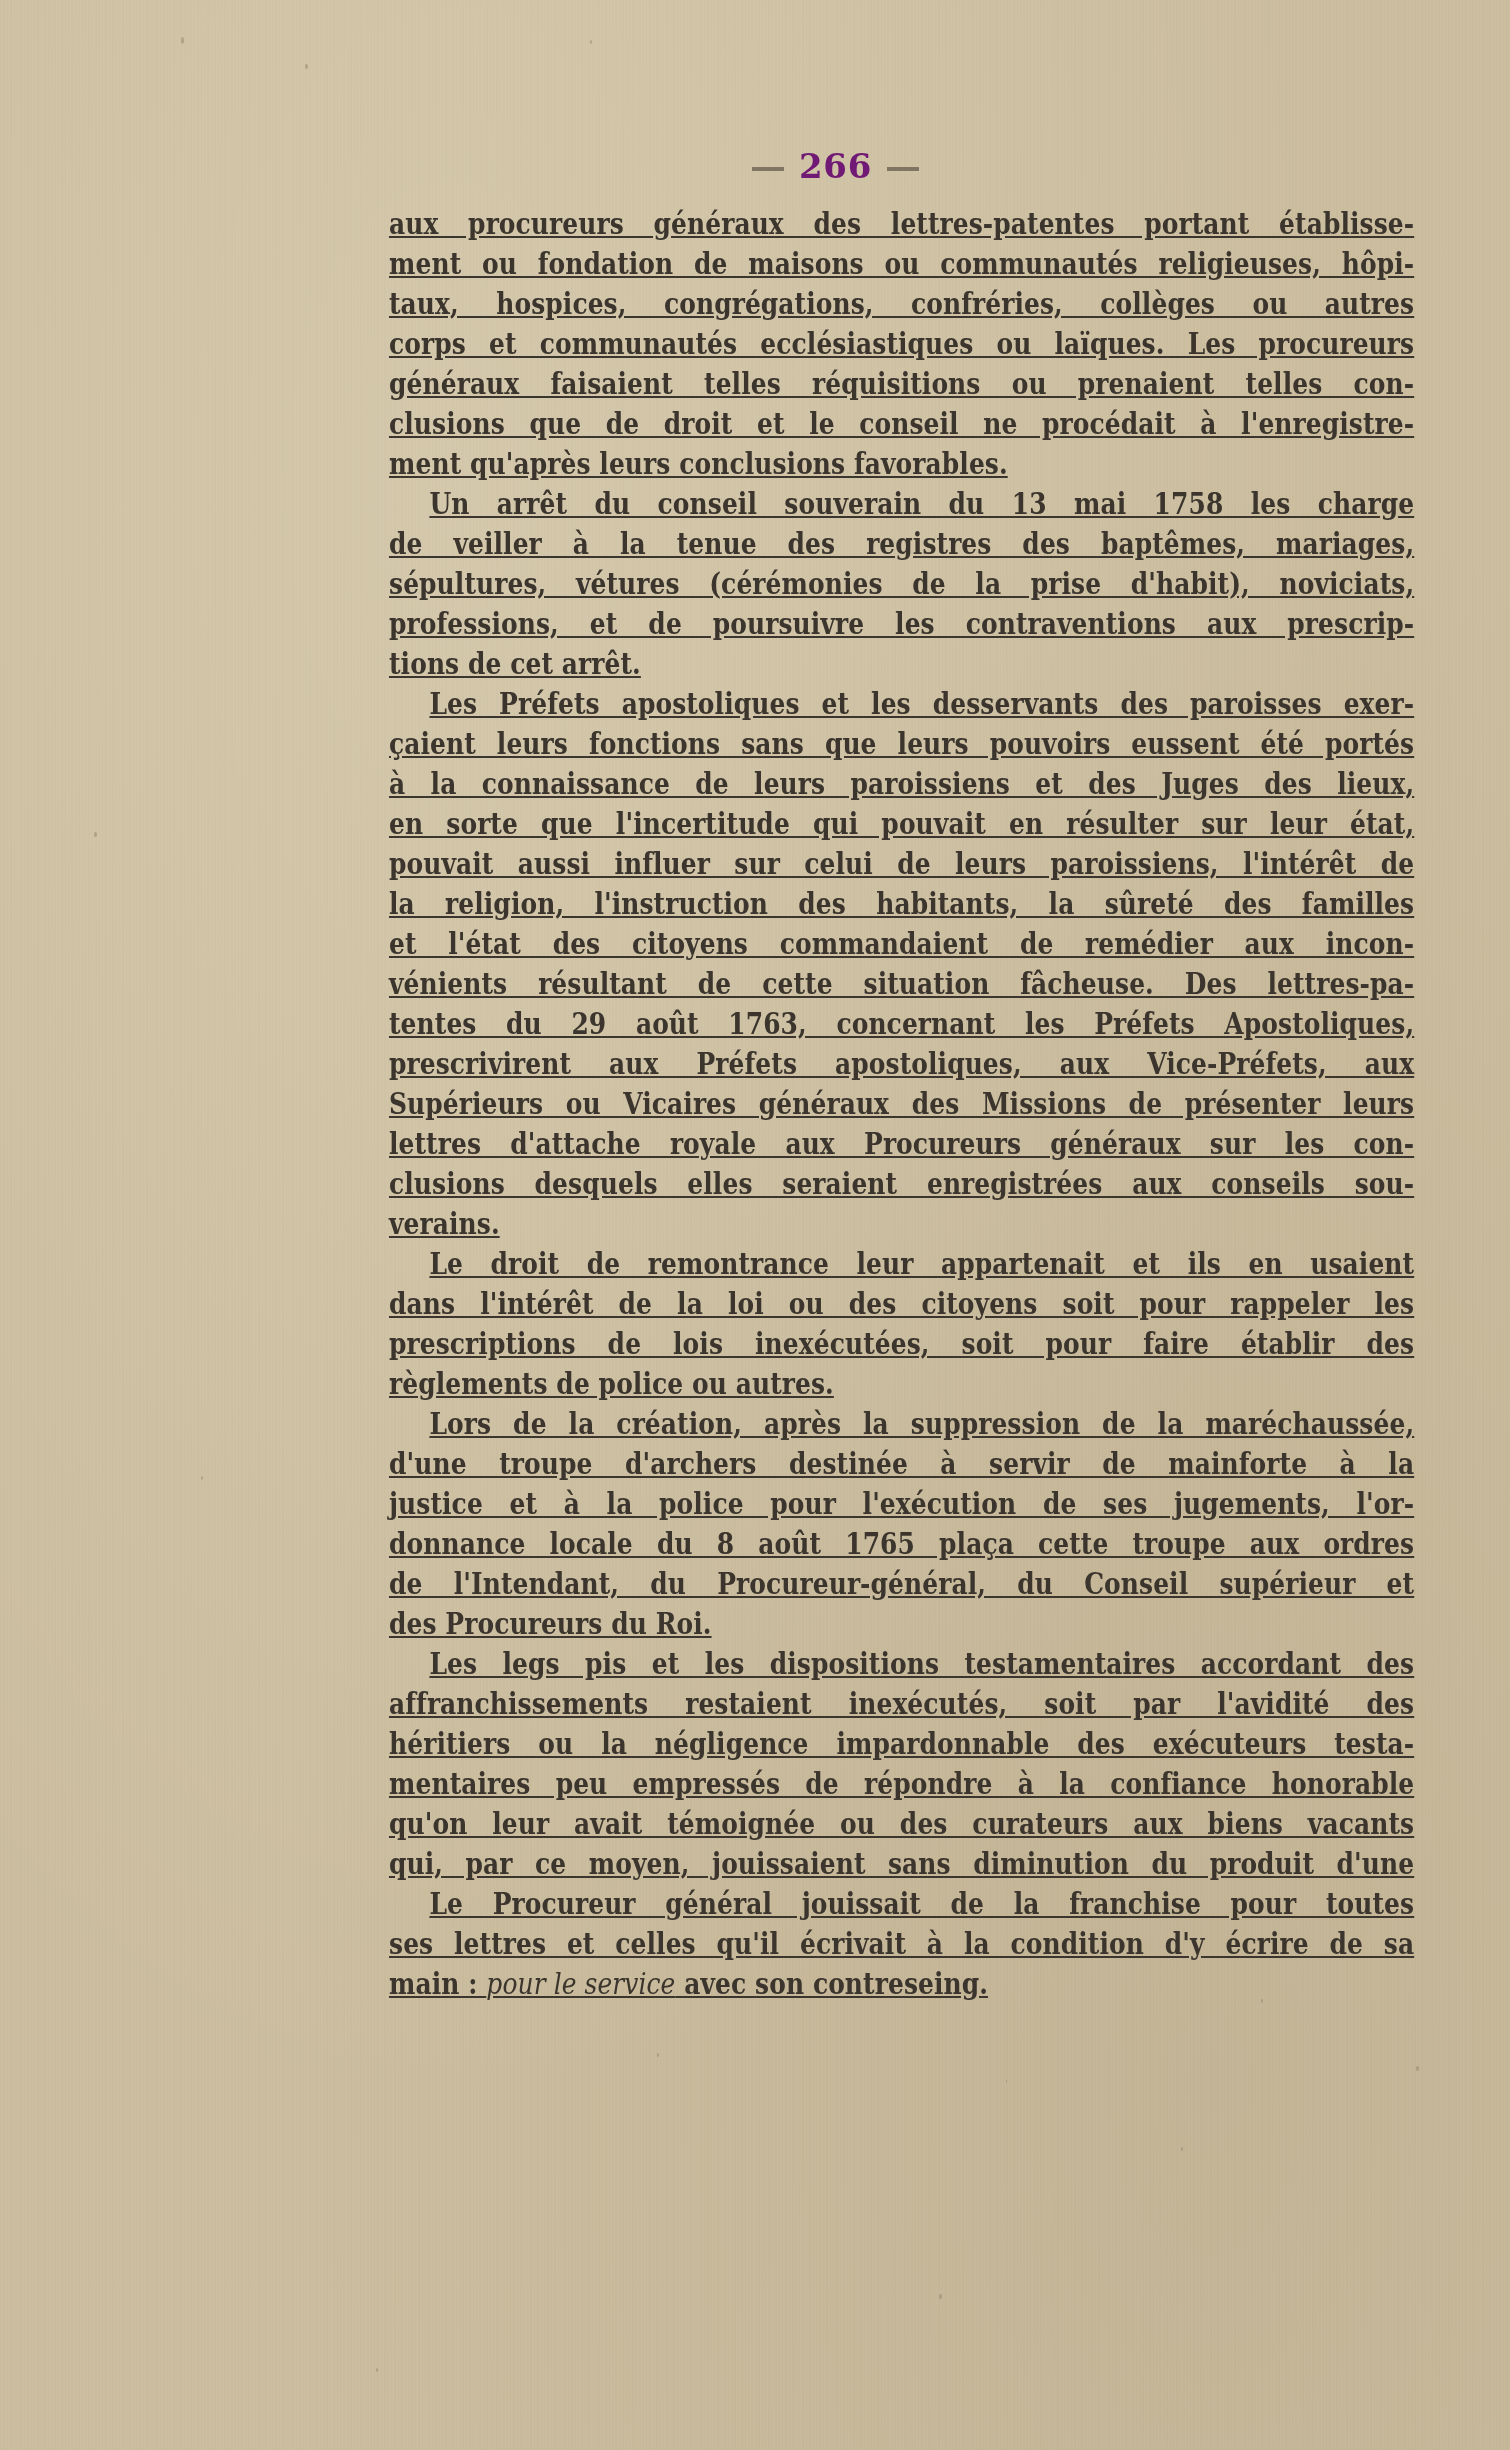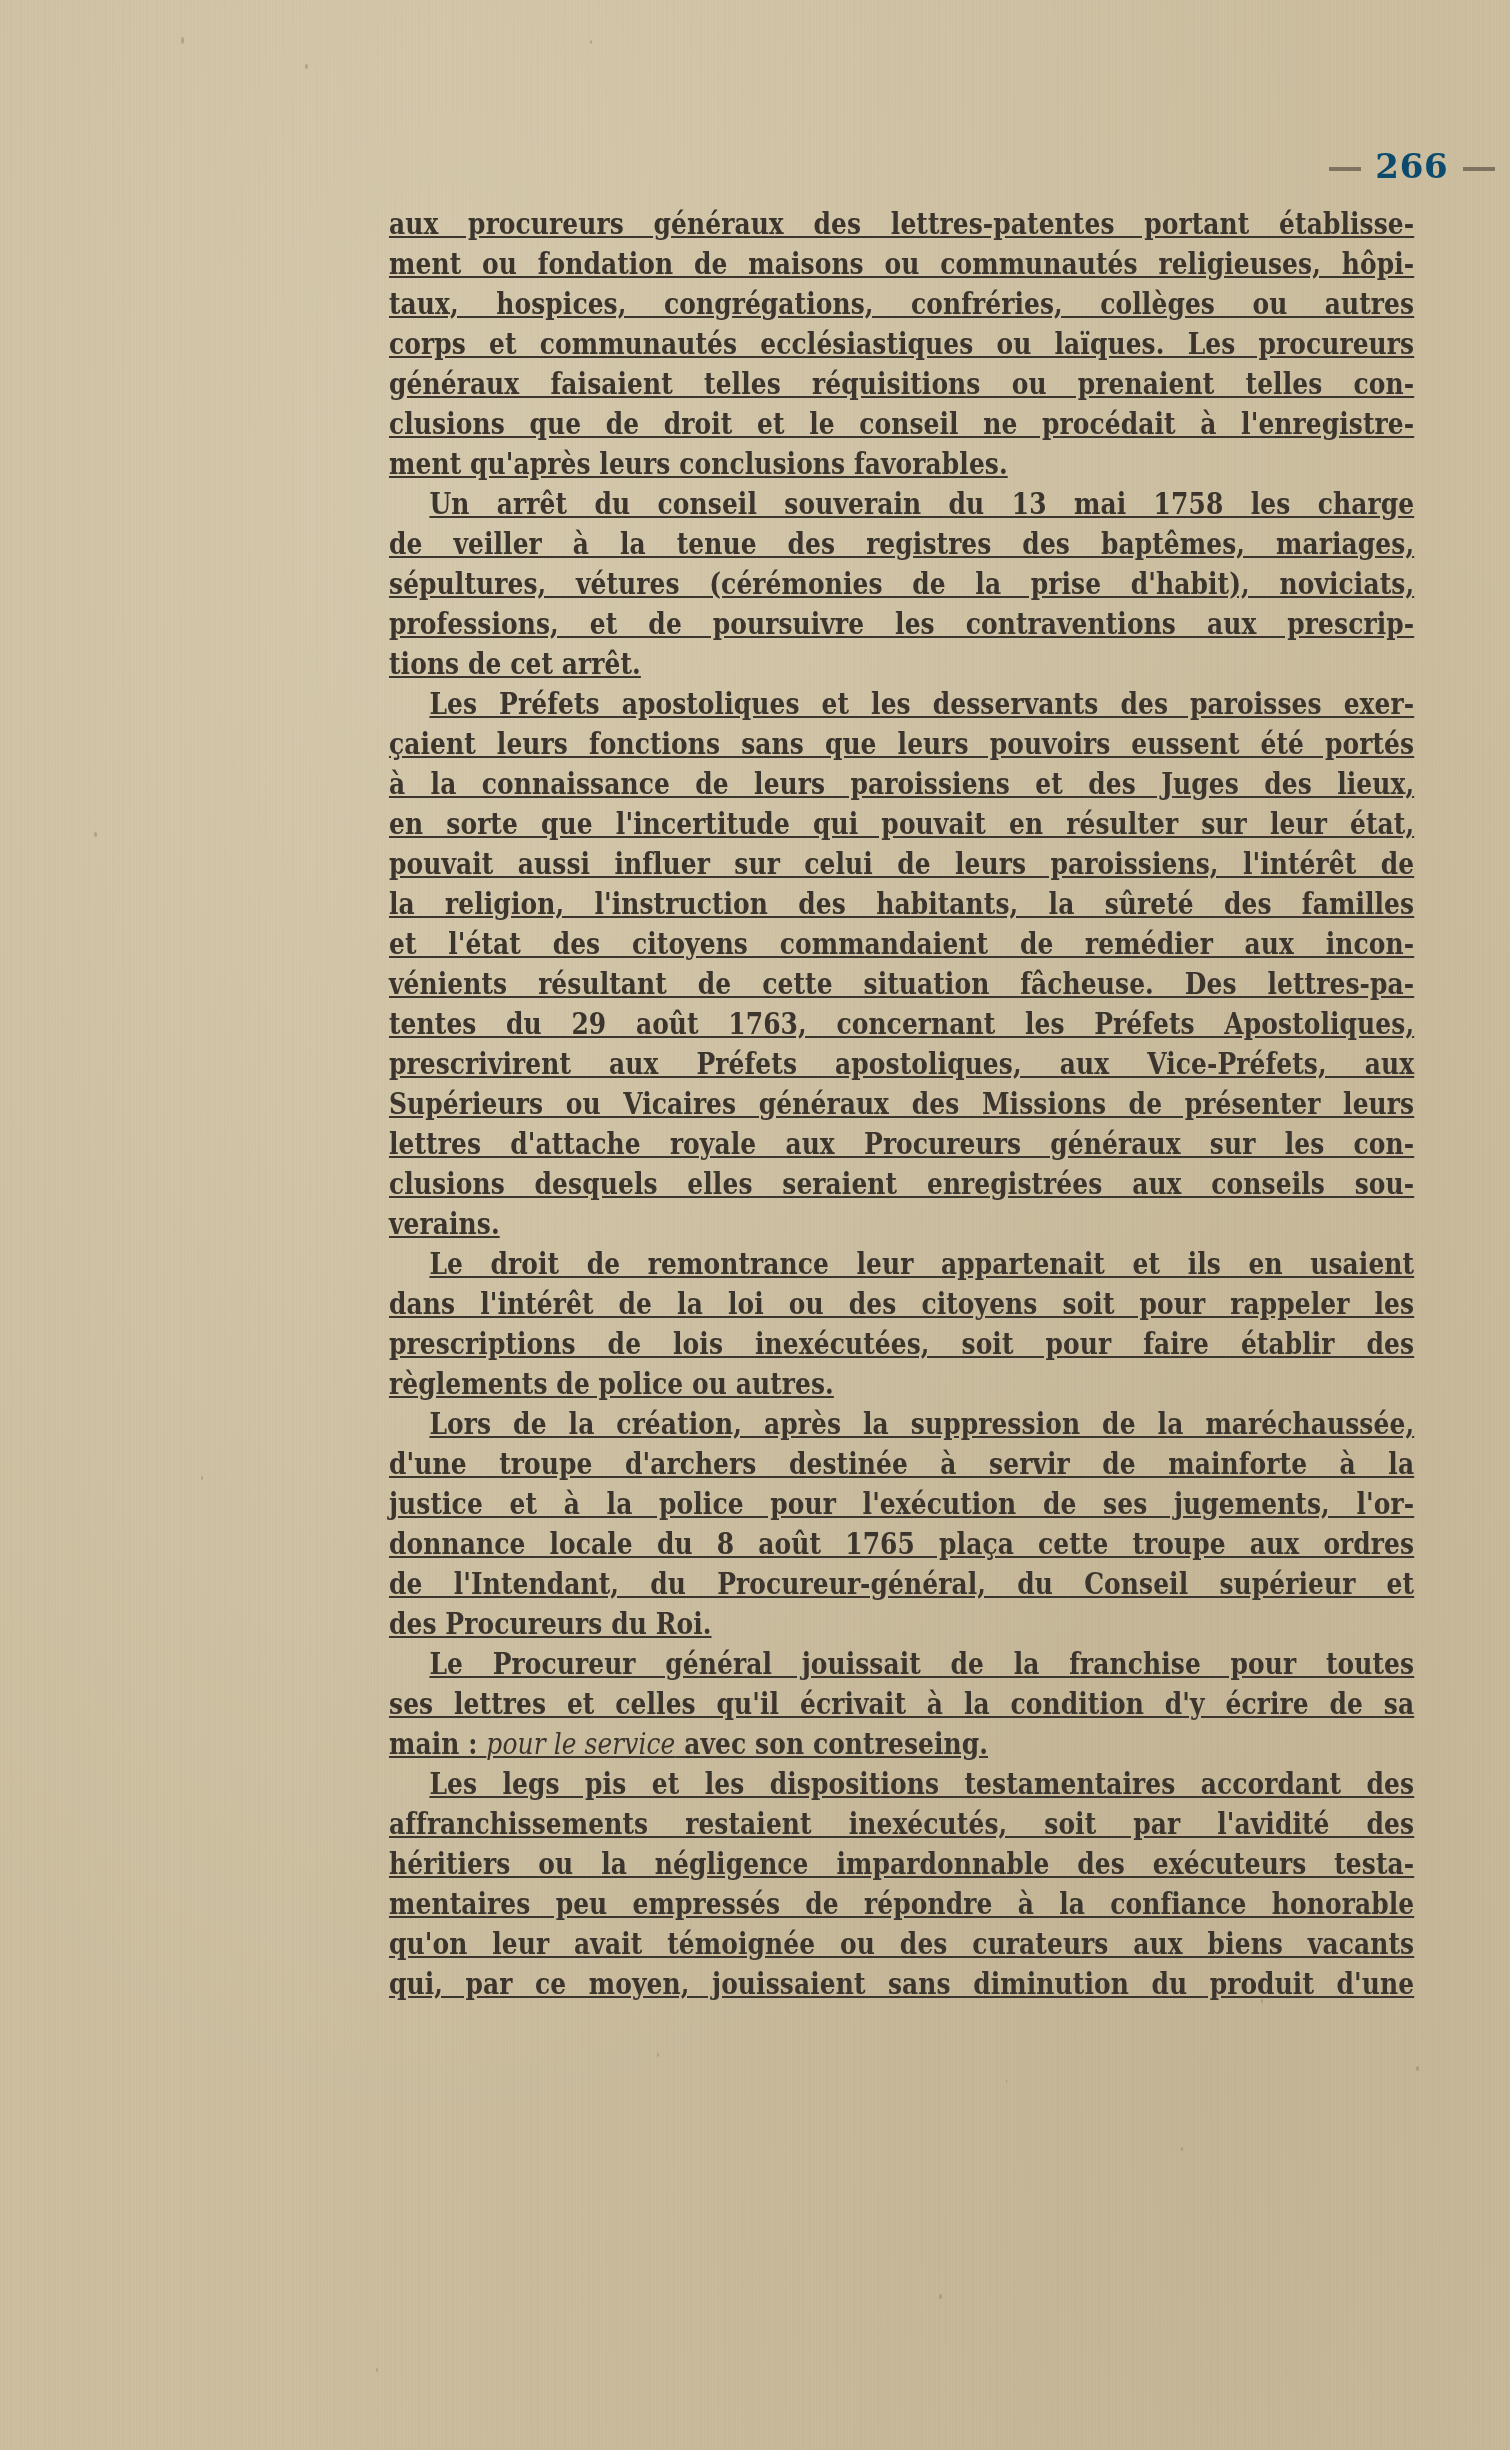--- a/index.html
+++ b/index.html
@@ -23,27 +23,27 @@
     position: absolute;
     left: 0; top: 0;
     width: 1510px;
     height: 2450px;
   }
   .page-number {
     position: absolute;
     top: 146px;
     left: 0;
     width: 100%;
-    text-align: right;
+    text-align: center;
     padding-left: 161px;
     box-sizing: border-box;
     font-size: 34px;
     font-weight: bold;
     letter-spacing: 0.7px;
-    color: #0c4a6e;
+    color: #701a75;
   }
   .page-number .dash {
     display: inline-block;
     width: 32px;
     height: 3.4px;
     background: #6b6253;
     vertical-align: middle;
     margin: 0 14.8px;
     opacity: 0.8;
   }
@@ -135,31 +135,31 @@
       </div>
       <div>
         <span class="line indent">Lors de la création, après la suppression de la maréchaussée,</span>
         <span class="line">d'une troupe d'archers destinée à servir de mainforte à la</span>
         <span class="line">justice et à la police pour l'exécution de ses jugements, l'or-</span>
         <span class="line">donnance locale du 8 août 1765 plaça cette troupe aux ordres</span>
         <span class="line">de l'Intendant, du Procureur-général, du Conseil supérieur et</span>
         <span class="line last">des Procureurs du Roi.</span>
       </div>
       <div>
-        <span class="line indent">Le Procureur général jouissait de la franchise pour toutes</span>
-        <span class="line">ses lettres et celles qu'il écrivait à la condition d'y écrire de sa</span>
-        <span class="line last"><span>main : </span><span class="it">pour le service</span><span> avec son contreseing.</span></span>
-      </div>
-      <div>
         <span class="line indent">Les legs pis et les dispositions testamentaires accordant des</span>
         <span class="line">affranchissements restaient inexécutés, soit par l'avidité des</span>
         <span class="line">héritiers ou la négligence impardonnable des exécuteurs testa-</span>
         <span class="line">mentaires peu empressés de répondre à la confiance honorable</span>
         <span class="line">qu'on leur avait témoignée ou des curateurs aux biens vacants</span>
         <span class="line">qui, par ce moyen, jouissaient sans diminution du produit d'une</span>
+      </div>
+      <div>
+        <span class="line indent">Le Procureur général jouissait de la franchise pour toutes</span>
+        <span class="line">ses lettres et celles qu'il écrivait à la condition d'y écrire de sa</span>
+        <span class="line last"><span>main : </span><span class="it">pour le service</span><span> avec son contreseing.</span></span>
       </div>
     </div>
 <div class="speck" style="left: 181px; top: 37px; width: 3.4px; height: 6.7px;"></div>
     <div class="speck" style="left: 305px; top: 64px; width: 2.7px; height: 5.4px;"></div>
     <div class="speck" style="left: 590px; top: 40px; width: 2px; height: 4px;"></div>
     <div class="speck" style="left: 94px; top: 832px; width: 2.7px; height: 5.4px;"></div>
     <div class="speck" style="left: 201px; top: 1476px; width: 2px; height: 4px;"></div>
     <div class="speck" style="left: 939px; top: 2294px; width: 2.7px; height: 5.4px;"></div>
     <div class="speck" style="left: 657px; top: 2053px; width: 2px; height: 4px;"></div>
     <div class="speck" style="left: 1181px; top: 2147px; width: 2px; height: 4px;"></div>

